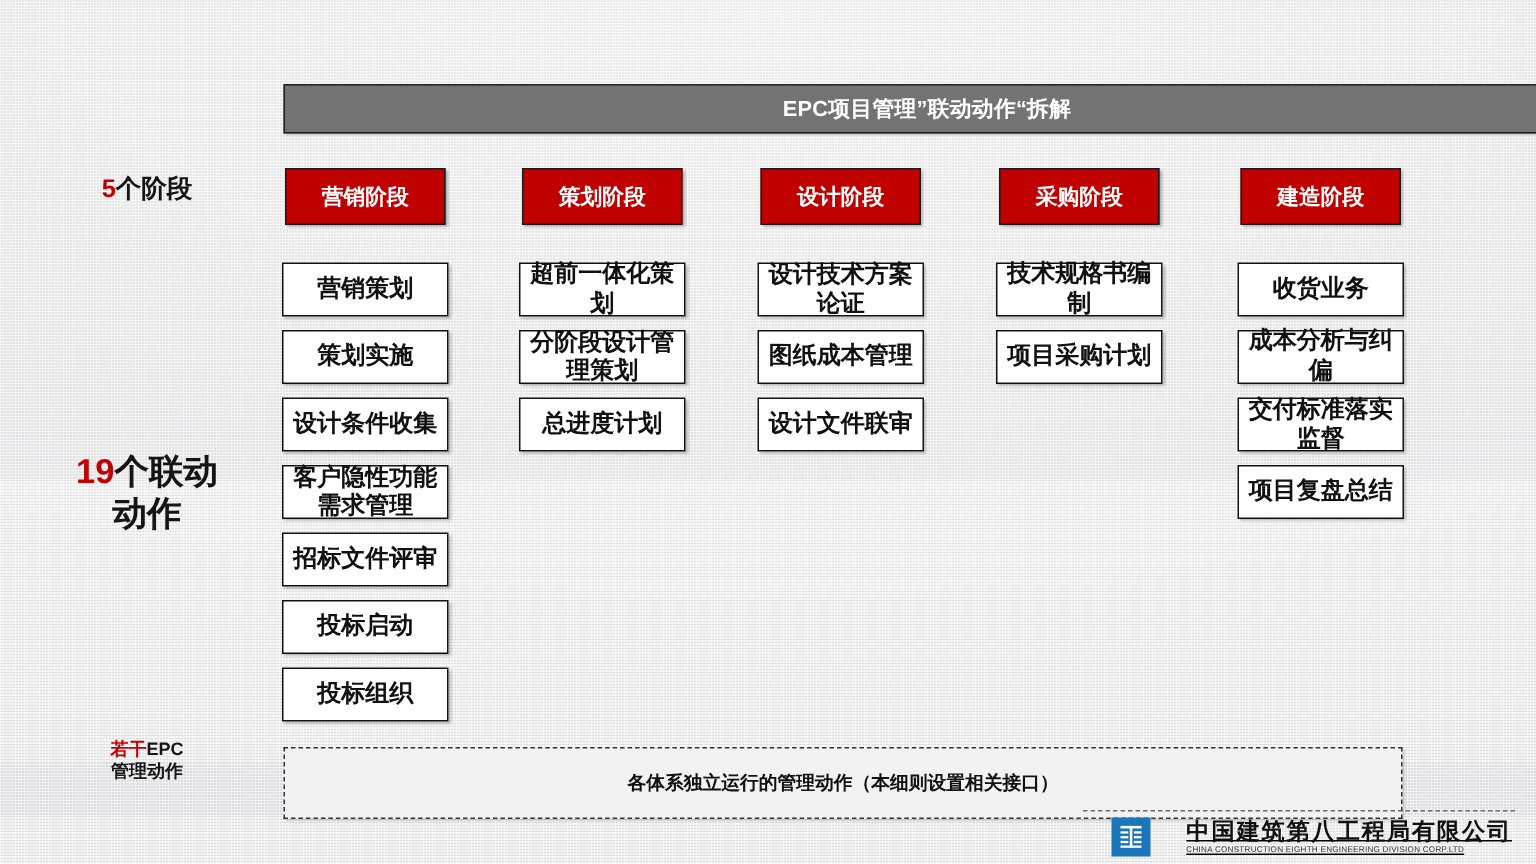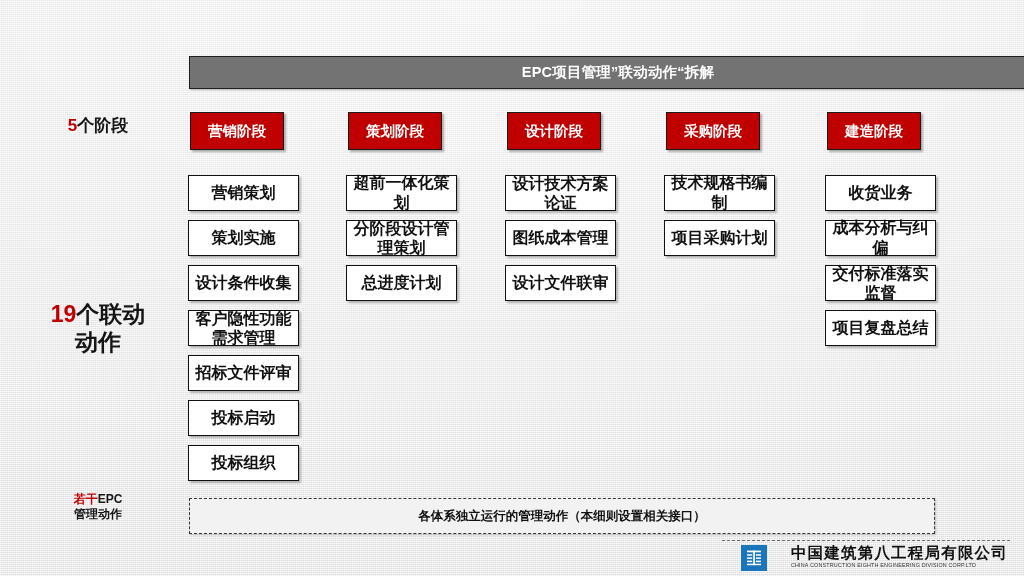--- a/index.html
+++ b/index.html
@@ -41,60 +41,60 @@
     line-height:1.22;
     width:160px;
     left:18px;
   }
   .side-label .num{color:#c00000;}
   #label-stages{top:116px;font-size:17px;}
   #label-actions{top:300px;font-size:23px;}
   #label-epc{top:492px;font-size:12px;}
 
   
-  .col{position:absolute;top:112px;width:94px;}
+  .col{position:absolute;top:112px;width:107px;}
   .col-head{
     height:38px;box-sizing:border-box;
     background:#c00000;border:1px solid #1a1a1a;
     display:flex;align-items:center;justify-content:center;
     color:#fff;font-size:14.5px;font-weight:bold;
     box-shadow:1.5px 1.5px 2px rgba(0,0,0,.30);
   }
   .items{position:absolute;top:63px;left:-2px;width:111px;}
   .item{
     height:36px;box-sizing:border-box;margin-bottom:9px;
     background:#ffffff;border:1px solid #111111;
     display:flex;align-items:center;justify-content:center;text-align:center;
     font-size:16px;font-weight:bold;color:#111;line-height:1.24;
     padding:0 3px;
     box-shadow:1.5px 1.5px 2px rgba(0,0,0,.26);
   }
   .item.two-line{line-height:1.2;}
 
   
   .bottom-strip{
-    position:absolute;left:189px;top:498px;width:746px;height:36px;
+    position:absolute;left:189px;top:498px;width:746px;height:48px;
     box-sizing:border-box;
     background:#f2f2f2;border:1px dashed #333;
     display:flex;align-items:center;justify-content:center;
     font-size:12.5px;font-weight:bold;color:#111;
     box-shadow:1px 1px 2px rgba(0,0,0,.2);
   }
 
   
   .footer{
     position:absolute;left:0;right:0;top:540px;height:36px;
     display:flex;align-items:center;justify-content:flex-end;
     padding-right:16px;box-sizing:border-box;
   }
   .footer-rule{
     position:absolute;left:722px;right:14px;top:0px;height:0;
     border-top:1px dashed #6b6b6b;
   }
-  .logo-wrap{display:flex;align-items:flex-start;gap:24px;}
+  .logo-wrap{display:flex;align-items:flex-end;gap:24px;text-decoration:underline;}
   .logo-mark{
     width:26px;height:26px;background:#1b75bb;
     display:flex;align-items:center;justify-content:center;flex:0 0 auto;
   }
   .logo-text .cn{
     font-size:15.5px;font-weight:bold;color:#111;letter-spacing:1.2px;
     line-height:1.05;white-space:nowrap;
   }
   .logo-text .en{
     font-size:5.4px;color:#333;letter-spacing:.18px;

